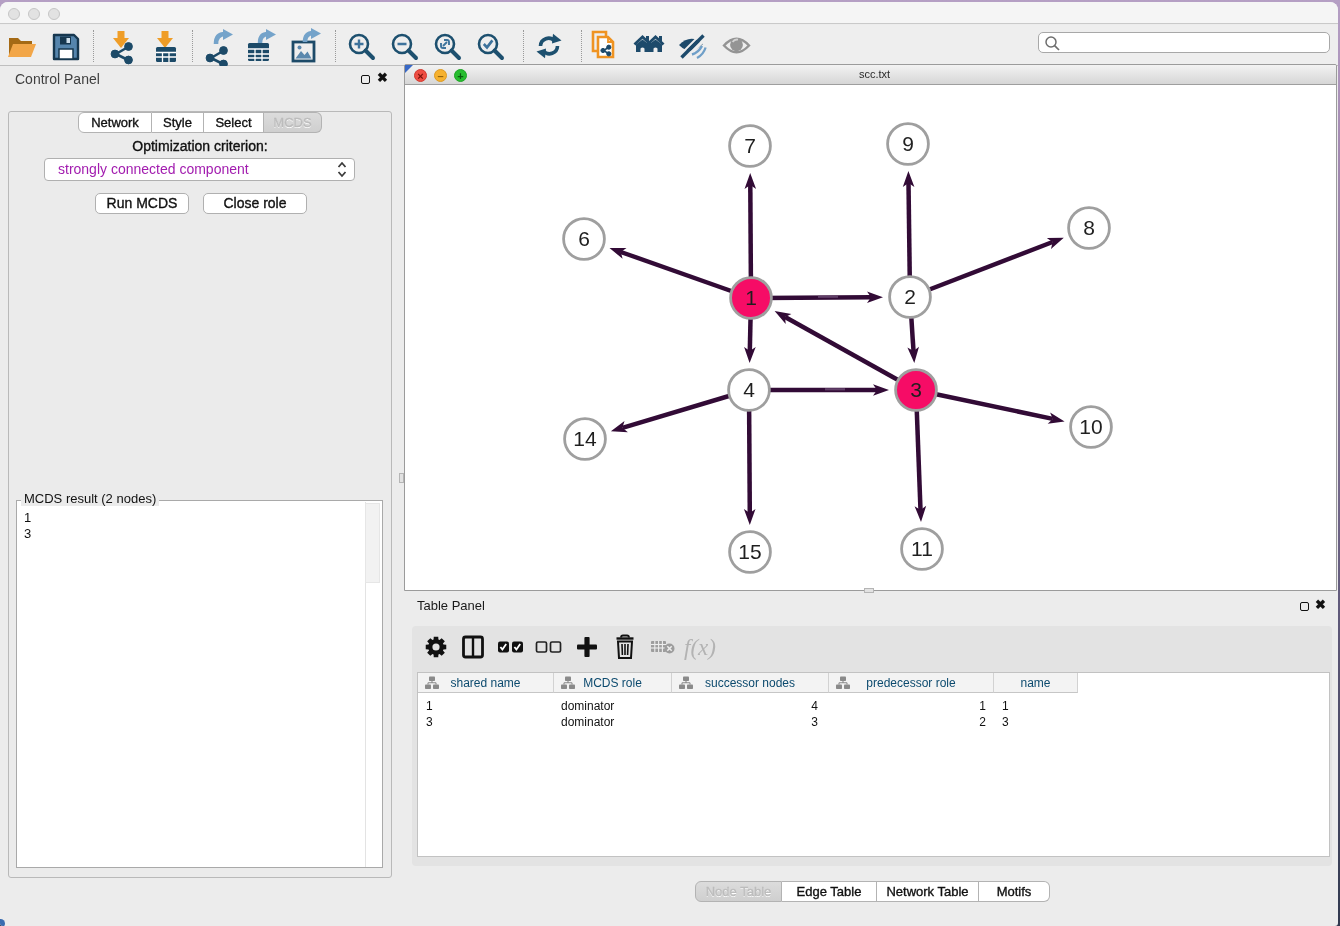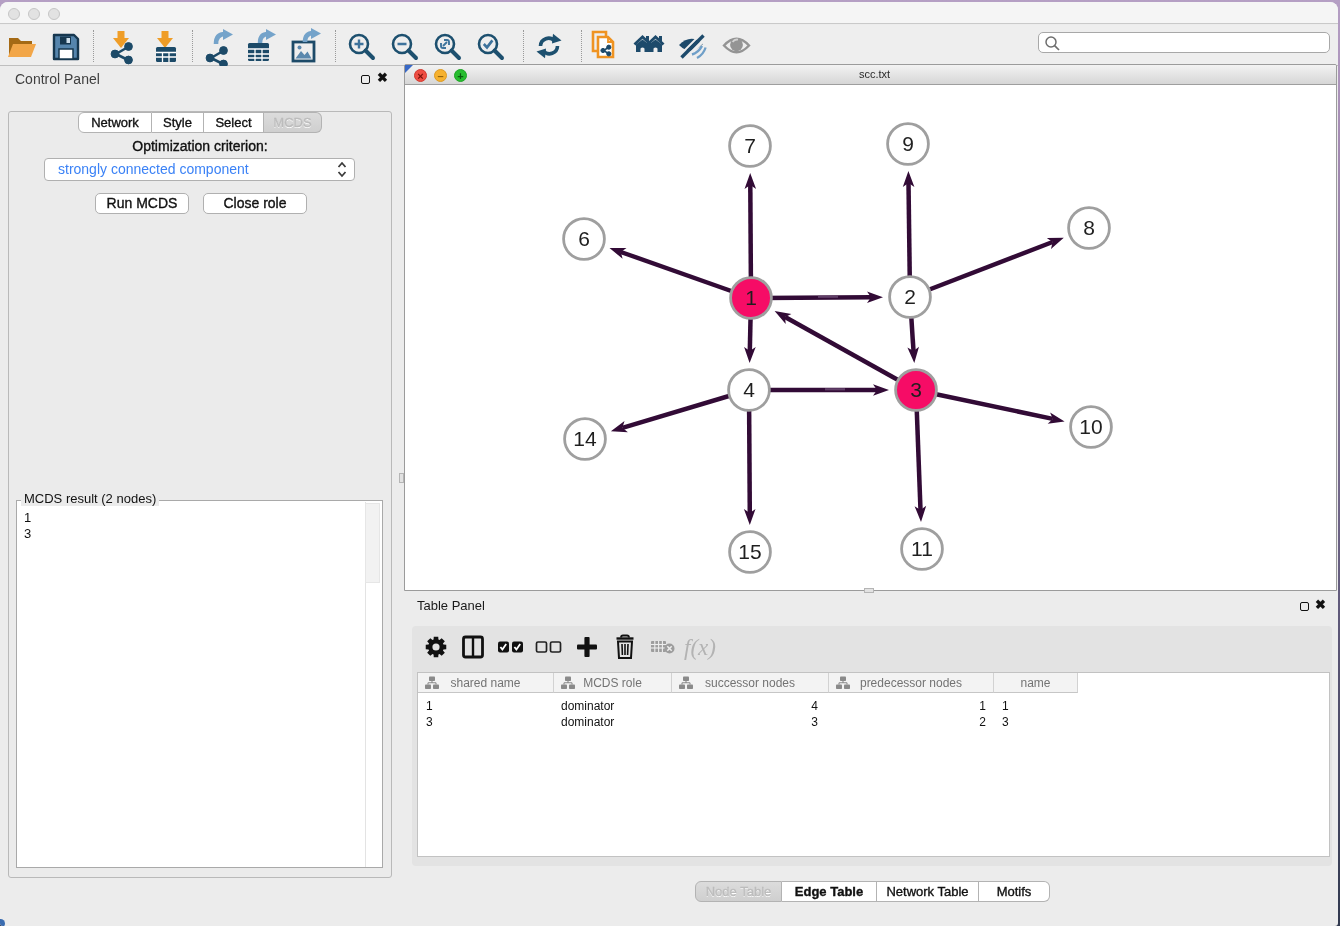--- a/index.html
+++ b/index.html
@@ -35,21 +35,21 @@
 .tabseg { height:21px; background:#fff; border:1px solid #b3b3b3; border-left:none;
   font-size:13px; color:#111; -webkit-text-stroke:0.35px #111; text-align:center; line-height:19px;margin-top:15px; }
 .tabseg.first { border-left:1px solid #b3b3b3; border-radius:6px 0 0 6px; }
 .tabseg.last { border-radius:0 6px 6px 0; }
 .tabseg.sel { background:linear-gradient(#dcdcdc,#cfcfcf); color:#bcbcbc;
   -webkit-text-stroke:0.35px #bcbcbc; text-shadow:0 1px 0 #ffffff; }
 #opt-label { position:absolute; left:8px; top:136px; width:384px; text-align:center;
   font-size:14px; color:#111; -webkit-text-stroke:0.35px #111; }
 #dropdown { position:absolute; left:44px; top:156px; width:311px; height:23px;
   background:#fff; border:1px solid #b0b0b0; border-radius:4px;
-  font-size:14px; color:#3b82f6; line-height:21px; padding-left:13px; }
+  font-size:14px; color:#a21caf; line-height:21px; padding-left:13px; }
 .btn { position:absolute; height:21px; background:#fff; border:1px solid #b0b0b0;
   border-radius:5px; font-size:14px; color:#111; -webkit-text-stroke:0.35px #111; text-align:center; line-height:19px; }
 
 #grp { position:absolute; left:16px; top:498px; width:367px; height:368px;
   border:1px solid #a9a9a9; background:#fff; }
 #grp-legend { position:absolute; left:21px; top:489px; background:#ebebeb;
   font-size:13px; color:#111; padding:0 3px; }
 #grp-text { position:absolute; left:24px; top:508px; font-size:13px; color:#111; line-height:16px; }
 
 #netwin { position:absolute; left:404px; top:62px; width:933px; height:527px;
@@ -60,21 +60,21 @@
 #nettitle .txt { position:absolute; width:100%; text-align:center; top:3px;
   font-size:11px; color:#2a2a2a; }
 .light { position:absolute; top:4px; width:13px; height:13px; border-radius:50%;
   font-size:11px; font-weight:900; text-align:center; line-height:12px; }
 
 #tp-title { position:absolute; left:417px; top:596px; font-size:13px; color:#1a1a1a; }
 #tp-table { position:absolute; left:417px; top:670px; width:913px; height:185px;
   background:#fff; border:1px solid #c2c2c2; }
 .th { position:absolute; top:0; height:20px; background:#f3f3f3;
   border-right:1px solid #d2d2d2; border-bottom:1px solid #c6c6c6;
-  font-size:12px; color:#737373; }
+  font-size:12px; color:#0c4a6e; }
 .th .lbl { position:absolute; top:3px; width:100%; text-align:center; }
 .cell { position:absolute; font-size:12px; color:#111; }
 
 .float-ic { position:absolute; width:9px; height:9px; border:1.5px solid #111; border-radius:2px; }
 .close-ic { position:absolute; font-size:13px; font-weight:bold; color:#111; }
 
 #statusbar { position:absolute; left:0; top:889px; width:1338px; height:35px;
   background:#ececec; border-top:1px solid #bdbdbd; }
 #mem-btn { position:absolute; left:1253px; top:6px; width:73px; height:23px;
   background:#fdfdfd; border:1px solid #9a9a9a; border-radius:3px;
@@ -436,40 +436,40 @@
         <svg class="oc" width="14" height="14" style="position:absolute;left:7px;top:3px;">
           <g fill="#8a8a8a">
             <rect x="4" y="0.5" width="6" height="4.5" rx="0.8"></rect>
             <rect x="0" y="8.5" width="6" height="4.5" rx="0.8"></rect>
             <rect x="8" y="8.5" width="6" height="4.5" rx="0.8"></rect>
           </g>
           <g stroke="#8a8a8a" stroke-width="1.1" fill="none">
             <path d="M7,5 L7,6.8 M3,6.8 L11,6.8 M3,6.8 L3,8.5 M11,6.8 L11,8.5"></path>
           </g>
         </svg>
-        <div class="lbl">predecessor nodes</div>
+        <div class="lbl">predecessor role</div>
       </div>
     <div class="th" style="left:576px; width:84px;">
         <div class="lbl">name</div>
       </div>
     <div class="cell" style="left:8px;  top:26px;">1</div>
     <div class="cell" style="left:143px;top:26px;">dominator</div>
     <div class="cell" style="left:340px;top:26px; width:60px; text-align:right;">4</div>
     <div class="cell" style="left:508px;top:26px; width:60px; text-align:right;">1</div>
     <div class="cell" style="left:584px;top:26px;">1</div>
     <div class="cell" style="left:8px;  top:42px;">3</div>
     <div class="cell" style="left:143px;top:42px;">dominator</div>
     <div class="cell" style="left:340px;top:42px; width:60px; text-align:right;">3</div>
     <div class="cell" style="left:508px;top:42px; width:60px; text-align:right;">2</div>
     <div class="cell" style="left:584px;top:42px;">3</div>
   </div>
 
   <div class="tabs" style="left:695px; top:864px;">
     <div class="tabseg first sel" style="width:87px;">Node Table</div>
-    <div class="tabseg" style="width:95px;font-weight:bold;">Edge Table</div>
+    <div class="tabseg" style="width:95px;">Edge Table</div>
     <div class="tabseg" style="width:102px;">Network Table</div>
     <div class="tabseg last" style="width:71px;">Motifs</div>
   </div>
 
   <div class="abs" style="left:-4px;top:917px;width:9px;height:9px;background:#3a6cb0;border-radius:50%;"></div>
 
   <div class="abs" style="left:399px;top:471px;width:5px;height:10px;background:#e2e2e2;border:1px solid #b5b5b5;"></div>
   <div class="abs" style="left:864px;top:586px;width:10px;height:5px;background:#e2e2e2;border:1px solid #b5b5b5;"></div>
 
   <div class="abs" style="left:365px;top:500px;width:1px;height:365px;background:#e3e3e3;"></div>

